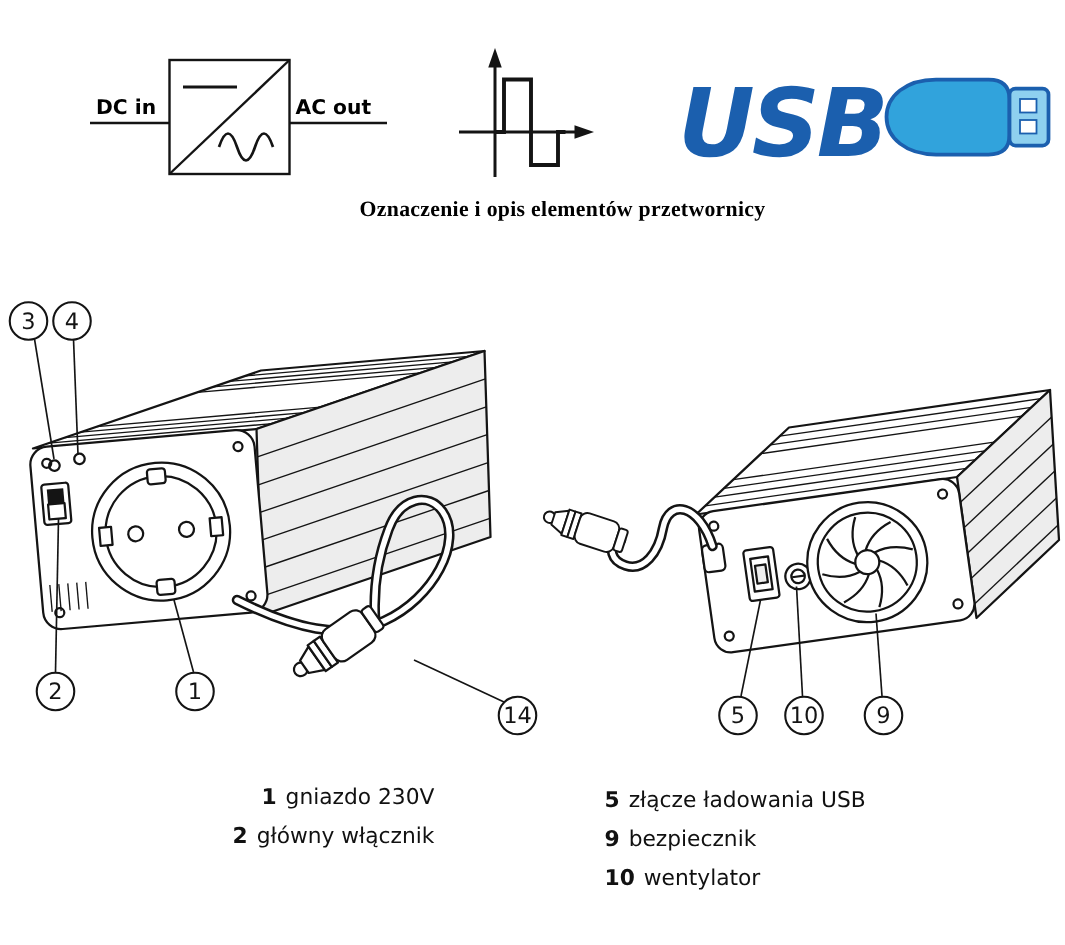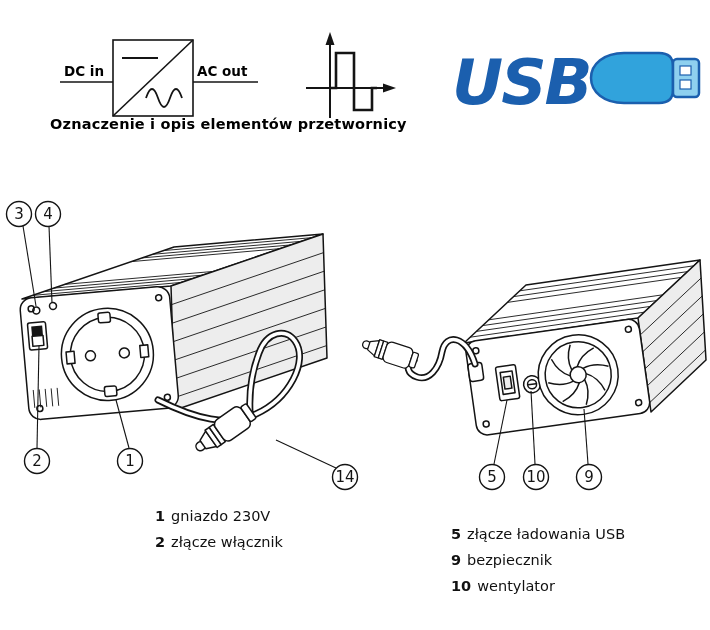--- a/index.html
+++ b/index.html
@@ -3,26 +3,26 @@
 <meta charset="utf-8">
 <style>
   html,body{margin:0;padding:0;}
   body{
     width:710px;height:630px;background:#ffffff;position:relative;
     font-family:"DejaVu Sans", sans-serif;overflow:hidden;color:#000;
   }
   svg.art{position:absolute;left:0;top:0;}
   svg text{font-family:"DejaVu Sans", sans-serif;}
   .title{
-    position:absolute;top:116px;left:50px;width:650px;
-    font-weight:bold;font-size:14.5px;letter-spacing:.2px;
+    position:absolute;top:132px;left:50px;width:650px;text-align:center;
+    font-weight:bold;font-size:14.5px;letter-spacing:.2px;font-family:Liberation Serif, serif;
   }
   .legend-col{position:absolute;font-size:14.5px;color:#111;}
-  #legend-left{left:155px;top:503px;}
-  #legend-right{left:403px;top:521px;margin-left:48px;}
+  #legend-left{left:155px;top:519px;text-align:right;}
+  #legend-right{left:403px;top:521px;}
   .legend-row{height:26px;line-height:26px;white-space:nowrap;}
   .legend-row .num{font-weight:bold;margin-right:6px;}
 </style>
 </head>
 <body>
 
 <svg class="art" width="710" height="630" viewBox="0 0 710 630">
 
   <g stroke="#141414" fill="none" stroke-width="1.6">
     <line x1="60" y1="82" x2="113" y2="82"></line>
@@ -235,21 +235,21 @@
   </g>
 </svg>
 
 <div class="title">Oznaczenie i opis elementów przetwornicy</div>
 
 <div class="legend-col" id="legend-left">
   <div class="legend-row">
     <span class="num">1</span><span>gniazdo 230V</span>
   </div>
   <div class="legend-row">
-    <span class="num">2</span><span>złącze włącznik</span>
+    <span class="num">2</span><span>główny włącznik</span>
   </div>
 </div>
 <div class="legend-col" id="legend-right">
   <div class="legend-row">
     <span class="num">5</span><span>złącze ładowania USB</span>
   </div>
   <div class="legend-row">
     <span class="num">9</span><span>bezpiecznik</span>
   </div>
   <div class="legend-row">

